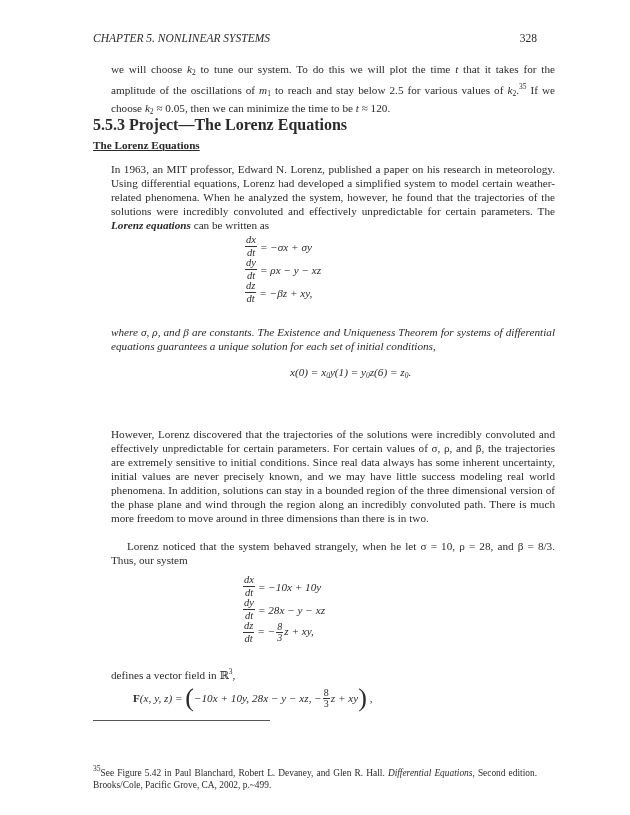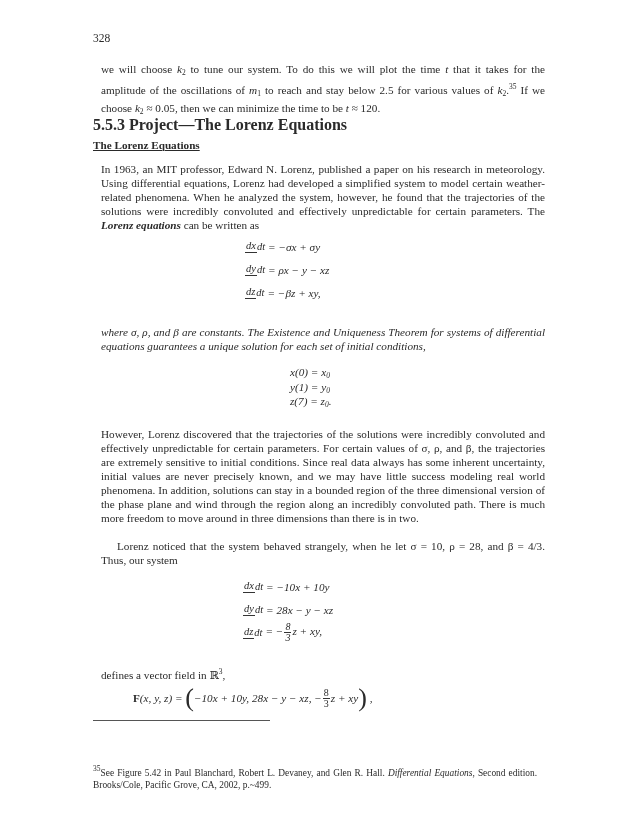--- a/index.html
+++ b/index.html
@@ -9,44 +9,45 @@
   .running-head { position: absolute; top: 32px; left: 0; width: 444px; font-size: 11.5px;
                   display: flex; justify-content: space-between; }
   .running-head .ch { font-style: italic; }
   .p { font-size: 11.2px; line-height: 14px; text-align: justify; margin: 0; }
   .i { font-style: italic; }
   .sup { font-size: 7.5px; vertical-align: 5px; }
   .sub { font-size: 7.5px; vertical-align: -2px; }
   .indent { text-indent: 16px; }
   .sec { position: absolute; font-weight: bold; font-size: 16px; }
   .subsec { position: absolute; font-weight: bold; font-size: 11.2px; text-decoration: underline; }
-  .blk { position: absolute; left: 8px; width: 444px; }
+  .blk { position: absolute; left: 18px; width: 444px; }
   .eqs { position: absolute; font-size: 11.2px; }
   .eqrow { display: flex; align-items: center; height: 23px; }
-  .frac { display: inline-flex; flex-direction: row; align-items: center; font-style: italic;
+  .frac { display: inline-flex; flex-direction: column; align-items: center; font-style: italic;
           font-size: 10.5px; line-height: 10px; margin-right: 3px; justify-content: flex-end; }
   .frac .num { border-bottom: 0.8px solid #333; padding: 0 1px 1px; }
   .frac .den { padding-top: 1px; }
   .rhs { white-space: nowrap; text-align: center; }
-  .ic { display: flex; flex-direction: column; align-items: flex-start; font-family: Liberation Serif, serif; }
+  .ic { display: flex; flex-direction: row; align-items: flex-start; font-family: Liberation Serif, serif; }
   .ic div { height: 14.5px; line-height: 14.5px; font-size: 11.2px; }
   .smfrac { display: inline-flex; flex-direction: column; align-items: center; font-size: 10px;
             line-height: 10px; vertical-align: middle; margin: 0 1px; }
   .smfrac .num { border-bottom: 0.8px solid #333; padding: 0 1px; }
   .big { font-size: 26px; font-weight: 200; vertical-align: middle; line-height: 10px; }
   .fnrule { position: absolute; top: 720px; left: 0; width: 177px; border-top: 0.7px solid #555; }
   .fn { position: absolute; top: 754px; left: 0; width: 444px; font-size: 9.4px; line-height: 12px;
         text-align: justify; }
 </style>
 </head>
 <body>
 
 <div class="page">
 
   <div class="running-head">
+    <span class="ch">CHAPTER 5. NONLINEAR SYSTEMS</span>
     <span>328</span>
   </div>
 
   <p class="p blk" style="top:62px;"><span>we will choose </span><span class="i">k</span><span class="sub">2</span><span> to tune our system. To do this we will plot the time </span><span class="i">t</span><span> that it takes for the amplitude of the oscillations of </span><span class="i">m</span><span class="sub">1</span><span> to reach and stay below 2.5 for various values of </span><span class="i">k</span><span class="sub">2</span><span>.</span><span class="sup">35</span><span> If we choose </span><span class="i">k</span><span class="sub">2</span><span> ≈ 0.05, then we can minimize the time to be </span><span class="i">t</span><span> ≈ 120.</span></p>
 
   <div class="sec" style="top:116px;left:0;">5.5.3 Project—The Lorenz Equations</div>
   <div class="subsec" style="top:139px;left:0;">The Lorenz Equations</div>
 
   <p class="p blk" style="top:162px;"><span>In 1963, an MIT professor, Edward N. Lorenz, published a paper on his research in meteorology. Using differential equations, Lorenz had developed a simplified system to model certain weather-related phenomena. When he analyzed the system, however, he found that the trajectories of the solutions were incredibly convoluted and effectively unpredictable for certain parameters. The </span><b><i>Lorenz equations</i></b><span> can be written as</span></p>
 
@@ -73,27 +74,27 @@
         <span class="rhs i">= −βz + xy,</span>
       </div>
   </div>
 
   <p class="p blk" style="top:325px;font-style:italic;">where σ, ρ, and β are constants. The Existence and Uniqueness Theorem for systems of differential equations guarantees a unique solution for each set of initial conditions,</p>
 
   <div class="eqs" style="top:365px;left:197px;">
     <div class="ic">
       <div class="i"><span>x(0) = x</span><span class="sub">0</span></div>
       <div class="i"><span>y(1) = y</span><span class="sub">0</span></div>
-      <div class="i"><span>z(7) = z</span><span class="sub">0</span><span>.</span></div>
+      <div class="i"><span>z(6) = z</span><span class="sub">0</span><span>.</span></div>
     </div>
   </div>
 
   <p class="p blk" style="top:427px;">However, Lorenz discovered that the trajectories of the solutions were incredibly convoluted and effectively unpredictable for certain parameters. For certain values of σ, ρ, and β, the trajectories are extremely sensitive to initial conditions. Since real data always has some inherent uncertainty, initial values are never precisely known, and we may have little success modeling real world phenomena. In addition, solutions can stay in a bounded region of the three dimensional version of the phase plane and wind through the region along an incredibly convoluted path. There is much more freedom to move around in three dimensions than there is in two.</p>
 
-  <p class="p blk indent" style="top:539px;">Lorenz noticed that the system behaved strangely, when he let σ = 10, ρ = 28, and β = 4/3. Thus, our system</p>
+  <p class="p blk indent" style="top:539px;">Lorenz noticed that the system behaved strangely, when he let σ = 10, ρ = 28, and β = 8/3. Thus, our system</p>
 
   <div class="eqs" style="top:575px;left:150px;">
     <div class="eqrow">
         <span class="frac">
           <span class="num">dx</span>
           <span class="den">dt</span>
         </span>
         <span class="rhs i">= −10x + 10y</span>
       </div>
     <div class="eqrow">

